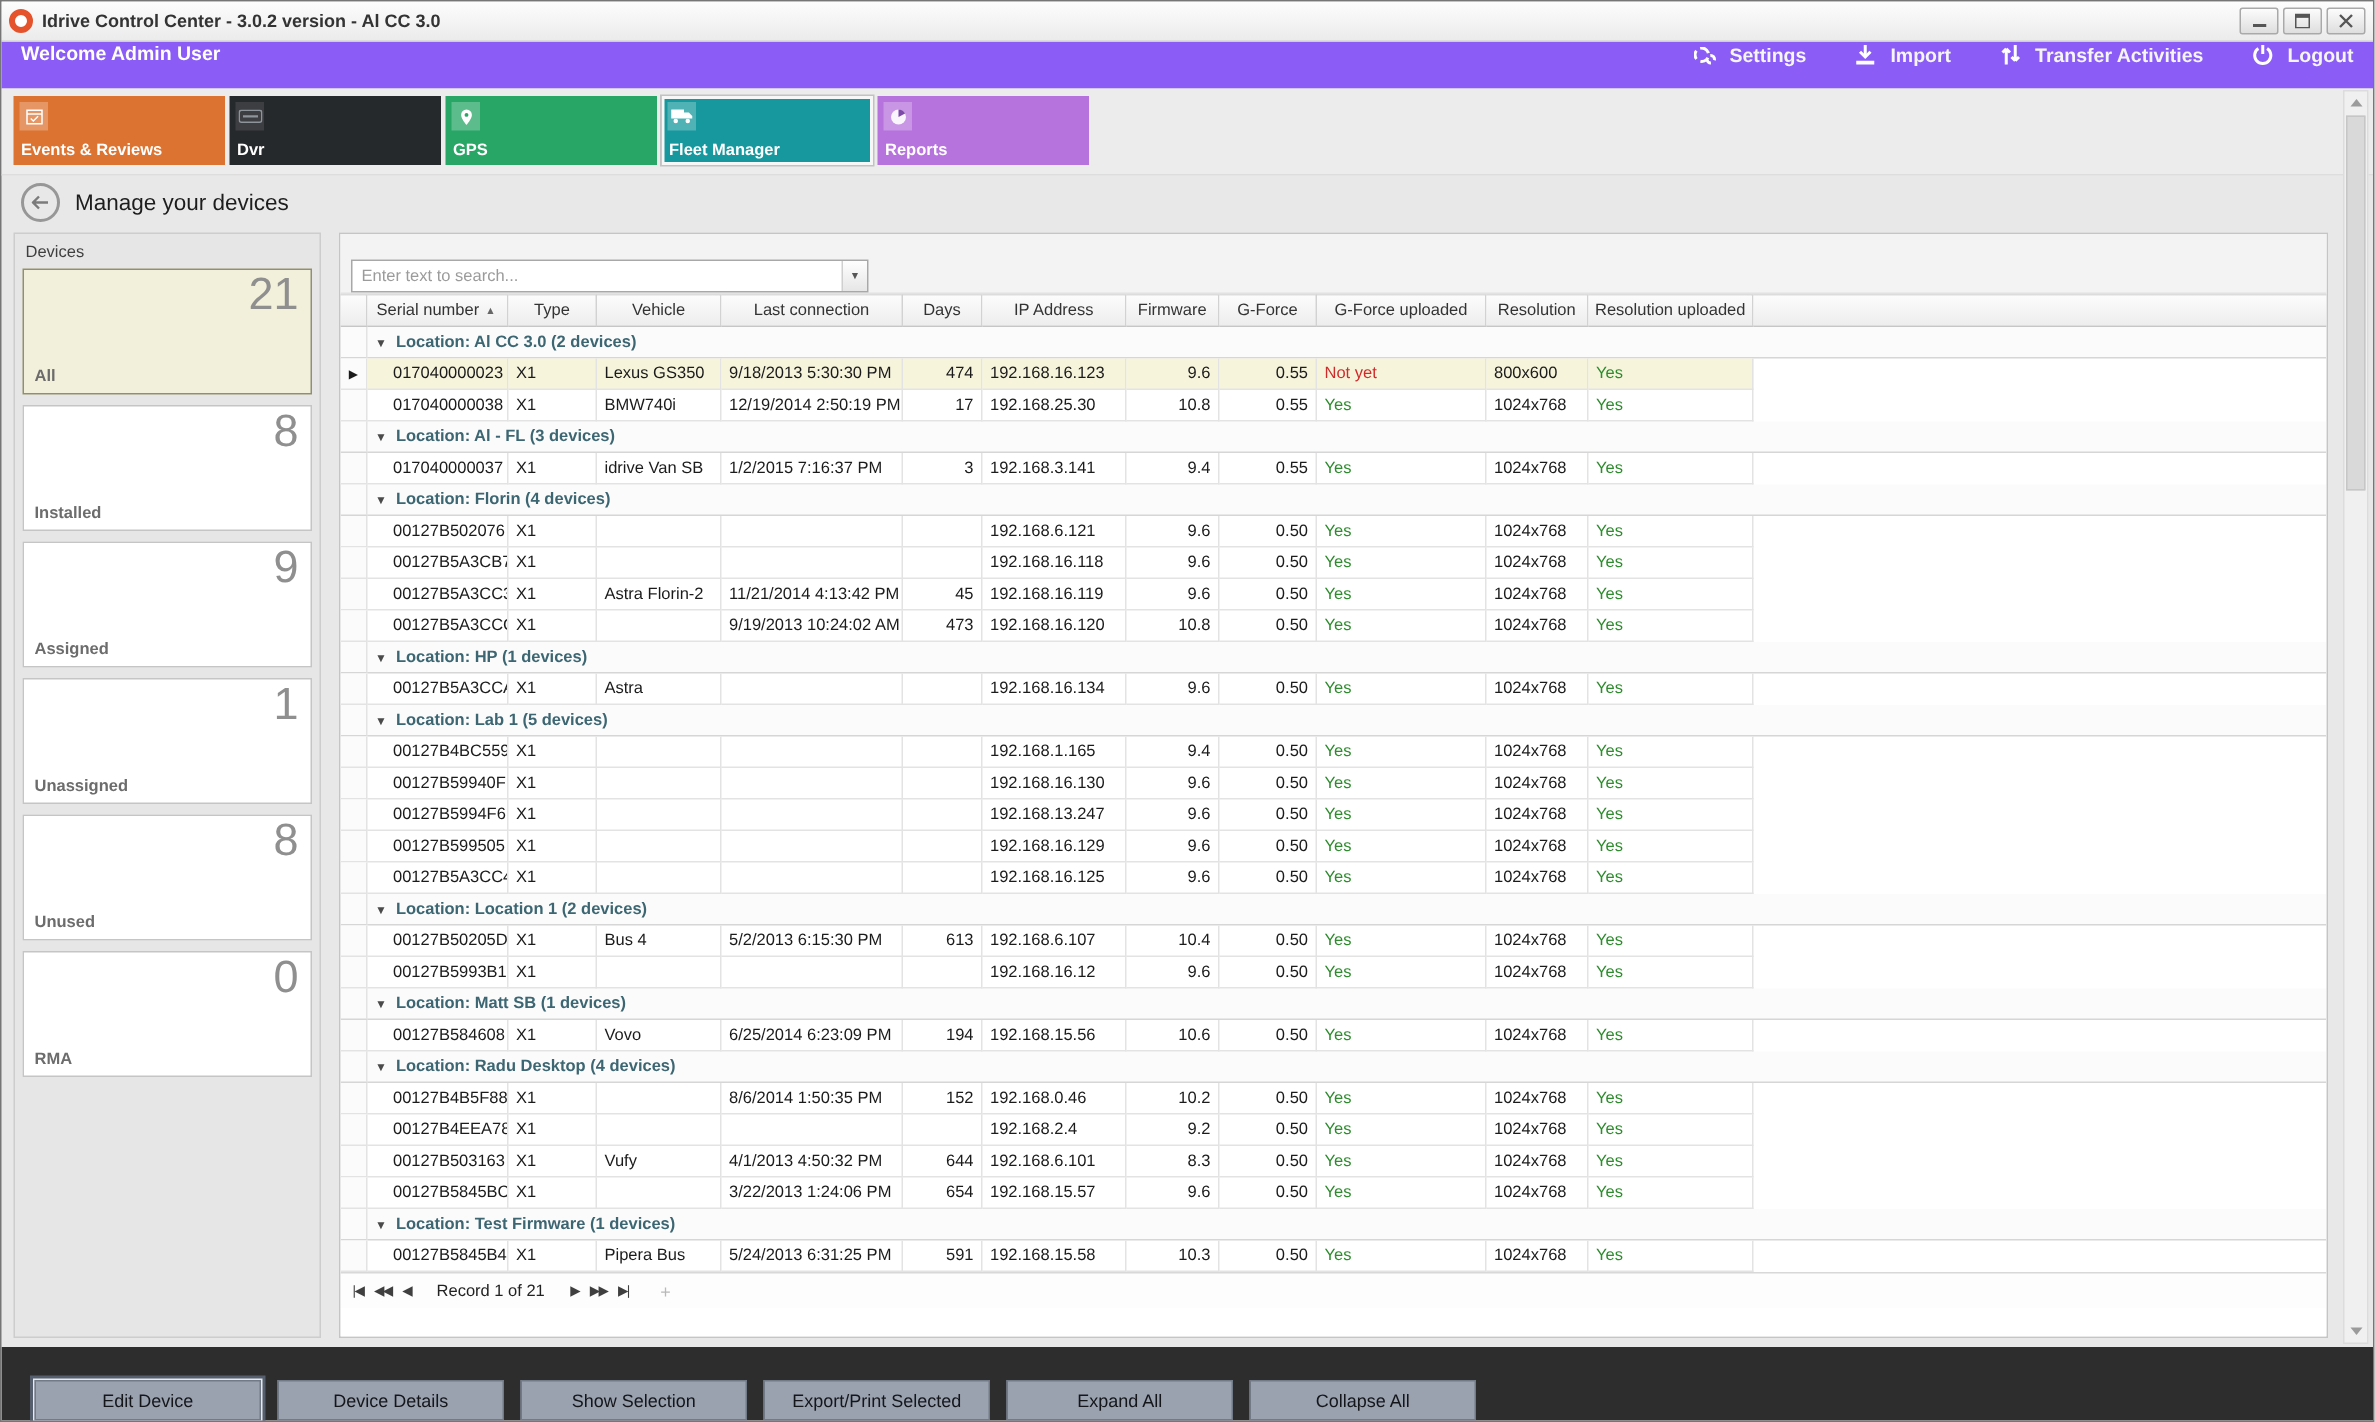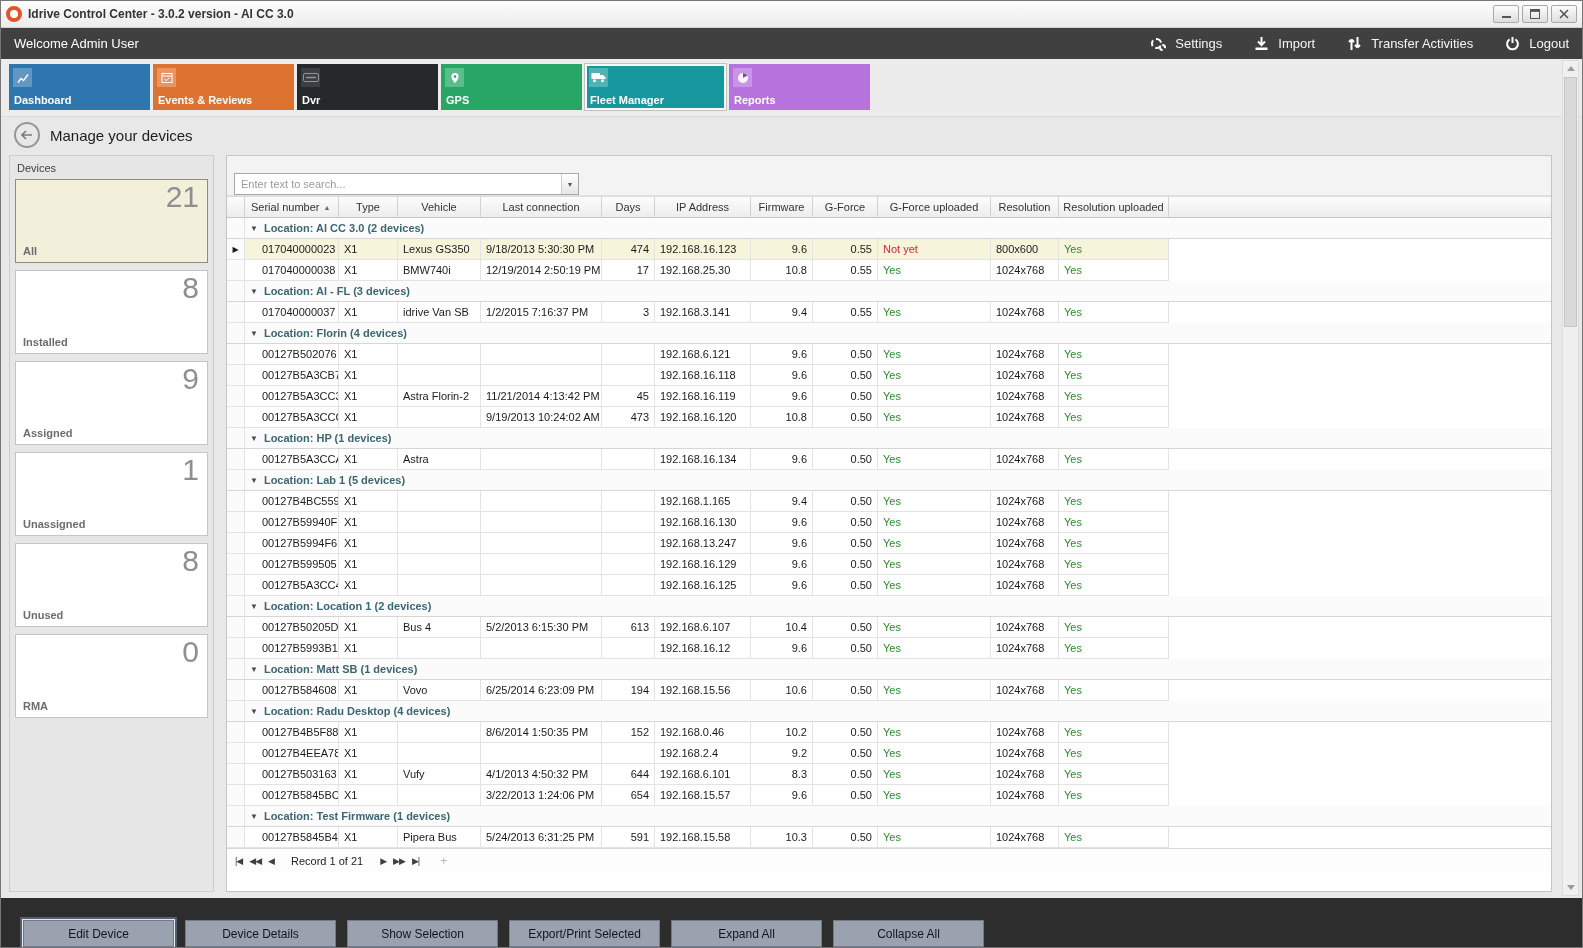--- a/index.html
+++ b/index.html
@@ -7,21 +7,21 @@
 .window{width:1583px;height:948px;background:#e8e8e8;display:flex;flex-direction:column;position:relative;overflow:hidden;border:1px solid #767676;}
 
 
 .titlebar{flex:0 0 27px;background:linear-gradient(#fdfdfd,#ebebeb);border-bottom:1px solid #cfcfcf;display:flex;align-items:center;padding:0 5px;}
 .appicon{width:16px;height:16px;border-radius:50%;border:4px solid #e4532c;background:#fff;margin-right:6px;flex:0 0 auto;}
 .apptitle{font-size:12px;font-weight:bold;color:#333;}
 .winbtns{margin-left:auto;display:flex;gap:3px;}
 .winbtn{width:26px;height:18px;border:1px solid #a9a9a9;border-radius:2px;background:linear-gradient(#fcfcfc,#dedede);display:flex;align-items:center;justify-content:center;cursor:pointer;}
 
 
-.topbar{flex:0 0 31px;background:#404040;display:flex;align-items:center;padding:0 13px;}
+.topbar{flex:0 0 31px;background:#8b5cf6;display:flex;align-items:flex-start;padding:0 13px;font-weight:bold;}
 .welcome{color:#fff;font-size:13px;}
 .topbar-actions{margin-left:auto;display:flex;gap:30px;align-items:center;}
 .topaction{display:flex;align-items:center;gap:7px;color:#f5f5f5;font-size:13px;cursor:pointer;}
 .ticon{display:inline-flex;align-items:center;justify-content:center;width:19px;height:16px;}
 .gear{display:inline-block;border:2px dashed #fff;border-radius:50%;}
 .g1{width:11px;height:11px;}
 .g2{width:7px;height:7px;margin-left:-3px;margin-top:7px;}
 
 
 .tabstrip{flex:0 0 58px;background:#ececec;display:flex;gap:3px;padding:5px 8px;border-bottom:1px solid #ddd;}
@@ -170,28 +170,20 @@
               <path d="M7.5 1v6" stroke="#fff" stroke-width="2"></path>
               <path d="M4.6 3.4a5.4 5.4 0 1 0 5.8 0" fill="none" stroke="#fff" stroke-width="2"></path>
             </svg>
           </span>
           <span data-name="action-label">Logout</span>
         </div>
       </div>
   </div>
 
   <div class="tabstrip" data-name="tab-strip">
-      <div class="tile" data-name="tab-dashboard" style="background: rgb(45, 118, 174);">
-        <span class="tile-icon" data-name="dashboard-icon">
-          <svg width="12" height="12" viewBox="0 0 12 12">
-            <path d="M1 10.5l3-4 2.5 2L11 2.5" stroke="#fff" stroke-width="1.4" fill="none"></path>
-          </svg>
-        </span>
-        <span class="tile-label" data-name="tab-label">Dashboard</span>
-      </div>
       <div class="tile" data-name="tab-events" style="background: rgb(220, 115, 48);">
         <span class="tile-icon" data-name="events-icon">
           <svg width="12" height="12" viewBox="0 0 12 12">
             <rect x="1" y="1.5" width="10" height="9" fill="none" stroke="#fff"></rect>
             <path d="M1 4h10" stroke="#fff"></path>
             <path d="M3.5 7l1.7 1.7 3.2-3.2" stroke="#fff" fill="none"></path>
           </svg>
         </span>
         <span class="tile-label" data-name="tab-label">Events &amp; Reviews</span>
       </div>

